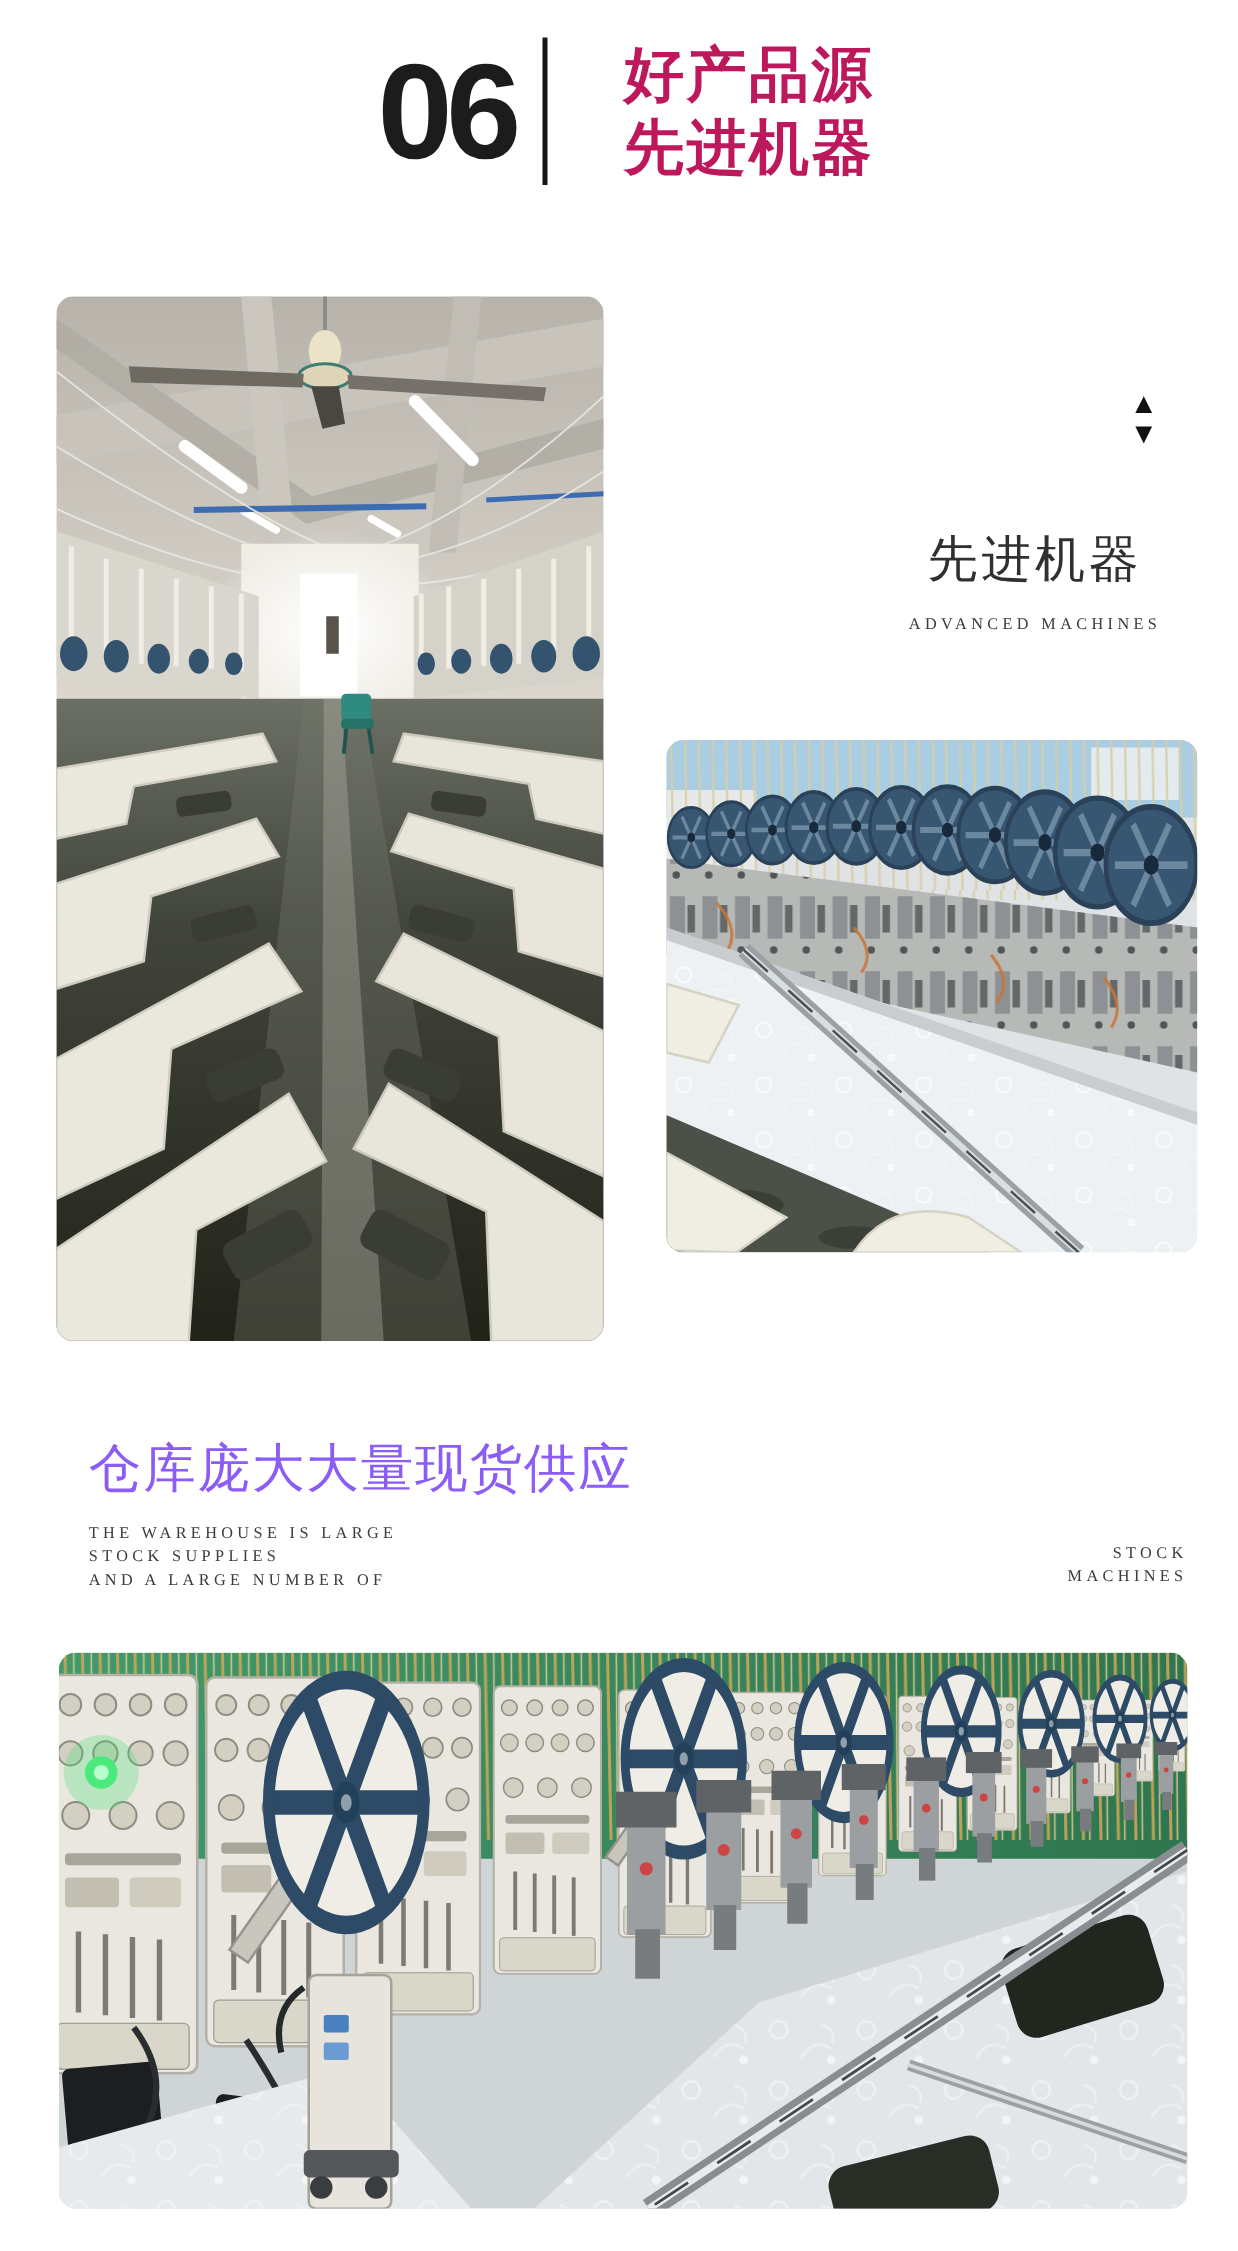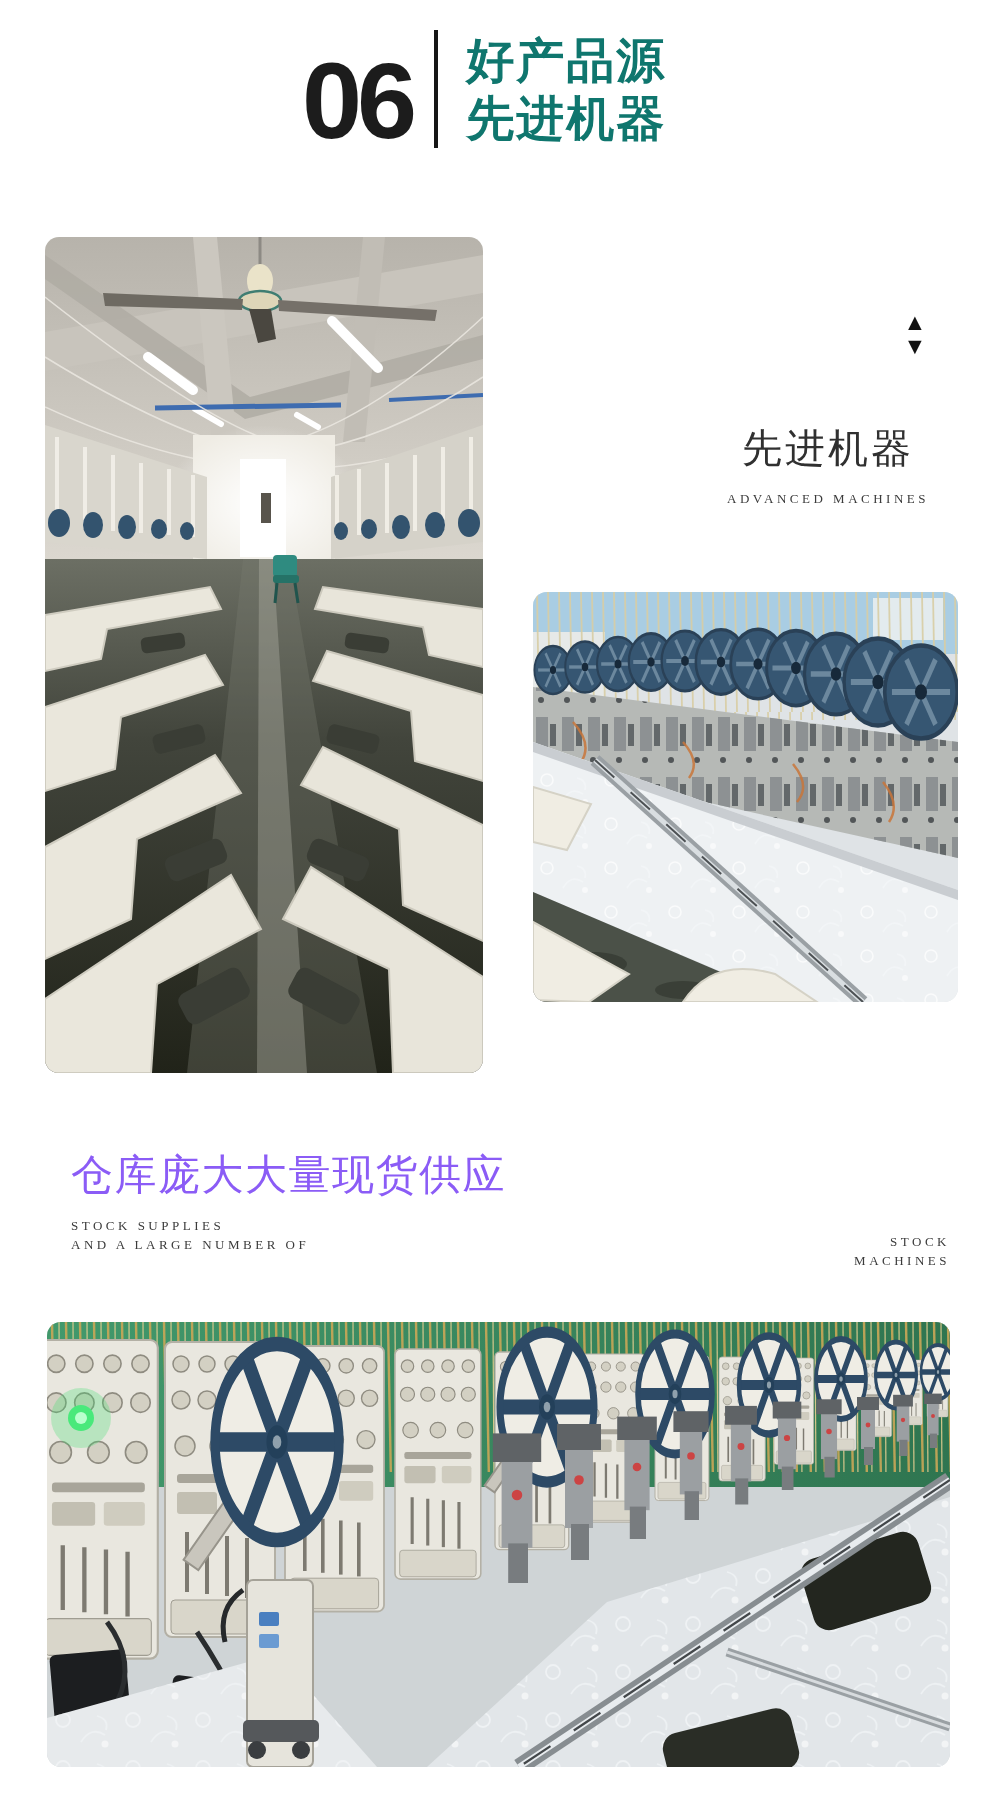--- a/index.html
+++ b/index.html
@@ -1,23 +1,23 @@
 <!DOCTYPE html>
 <html><head>
 <meta charset="utf-8">
 <style>
   html,body{margin:0;padding:0;}
   body{background:#ffffff;font-family:"Liberation Sans",sans-serif;}
   .page{position:relative;width:990px;height:1801px;background:#ffffff;overflow:hidden;}
 
   
-  .hdr{position:absolute;left:302px;top:30px;display:flex;align-items:flex-end;}
+  .hdr{position:absolute;left:302px;top:30px;display:flex;align-items:center;}
   .hdr-num{font-size:108px;font-weight:700;line-height:0.88;letter-spacing:-5px;color:#1c1c1c;}
   .hdr-bar{width:4px;height:118px;background:#161616;margin:0 28px 0 22px;}
-  .hdr-title{font-size:48px;font-weight:700;color:#0f766e;line-height:58px;letter-spacing:2px;padding-top:2px;}
+  .hdr-title{font-size:48px;font-weight:700;color:#be185d;line-height:58px;letter-spacing:2px;padding-top:2px;margin-left:33px;}
 
   
   .photo{position:absolute;border-radius:14px;overflow:hidden;}
   .photo svg{display:block;width:100%;height:100%;}
   .photo-left{left:45px;top:237px;width:438px;height:836px;}
   .photo-right{left:533px;top:592px;width:425px;height:410px;}
   .photo-bottom{left:47px;top:1322px;width:903px;height:445px;}
 
   
   .updown{position:absolute;left:901px;top:310px;width:28px;text-align:center;color:#111;}
@@ -238,20 +238,21 @@
         <polygon points="0,195 58,212 34,258 0,250"></polygon>
         <polygon points="0,330 96,382 56,410 0,408"></polygon>
         <path d="M150,410 q30,-46 92,-28 l42,28 z"></path>
       </g>
     </svg>
   </div>
 
   <div class="wh">
     <div class="wh-title">仓库庞大大量现货供应</div>
     <div class="smallcaps-block">
+      <div class="smallcaps">THE WAREHOUSE IS LARGE</div>
       <div class="smallcaps">STOCK SUPPLIES</div>
       <div class="smallcaps">AND A LARGE NUMBER OF</div>
     </div>
   </div>
 
   <div class="stock">
     <div class="smallcaps">STOCK</div>
     <div class="smallcaps">MACHINES</div>
   </div>
 

